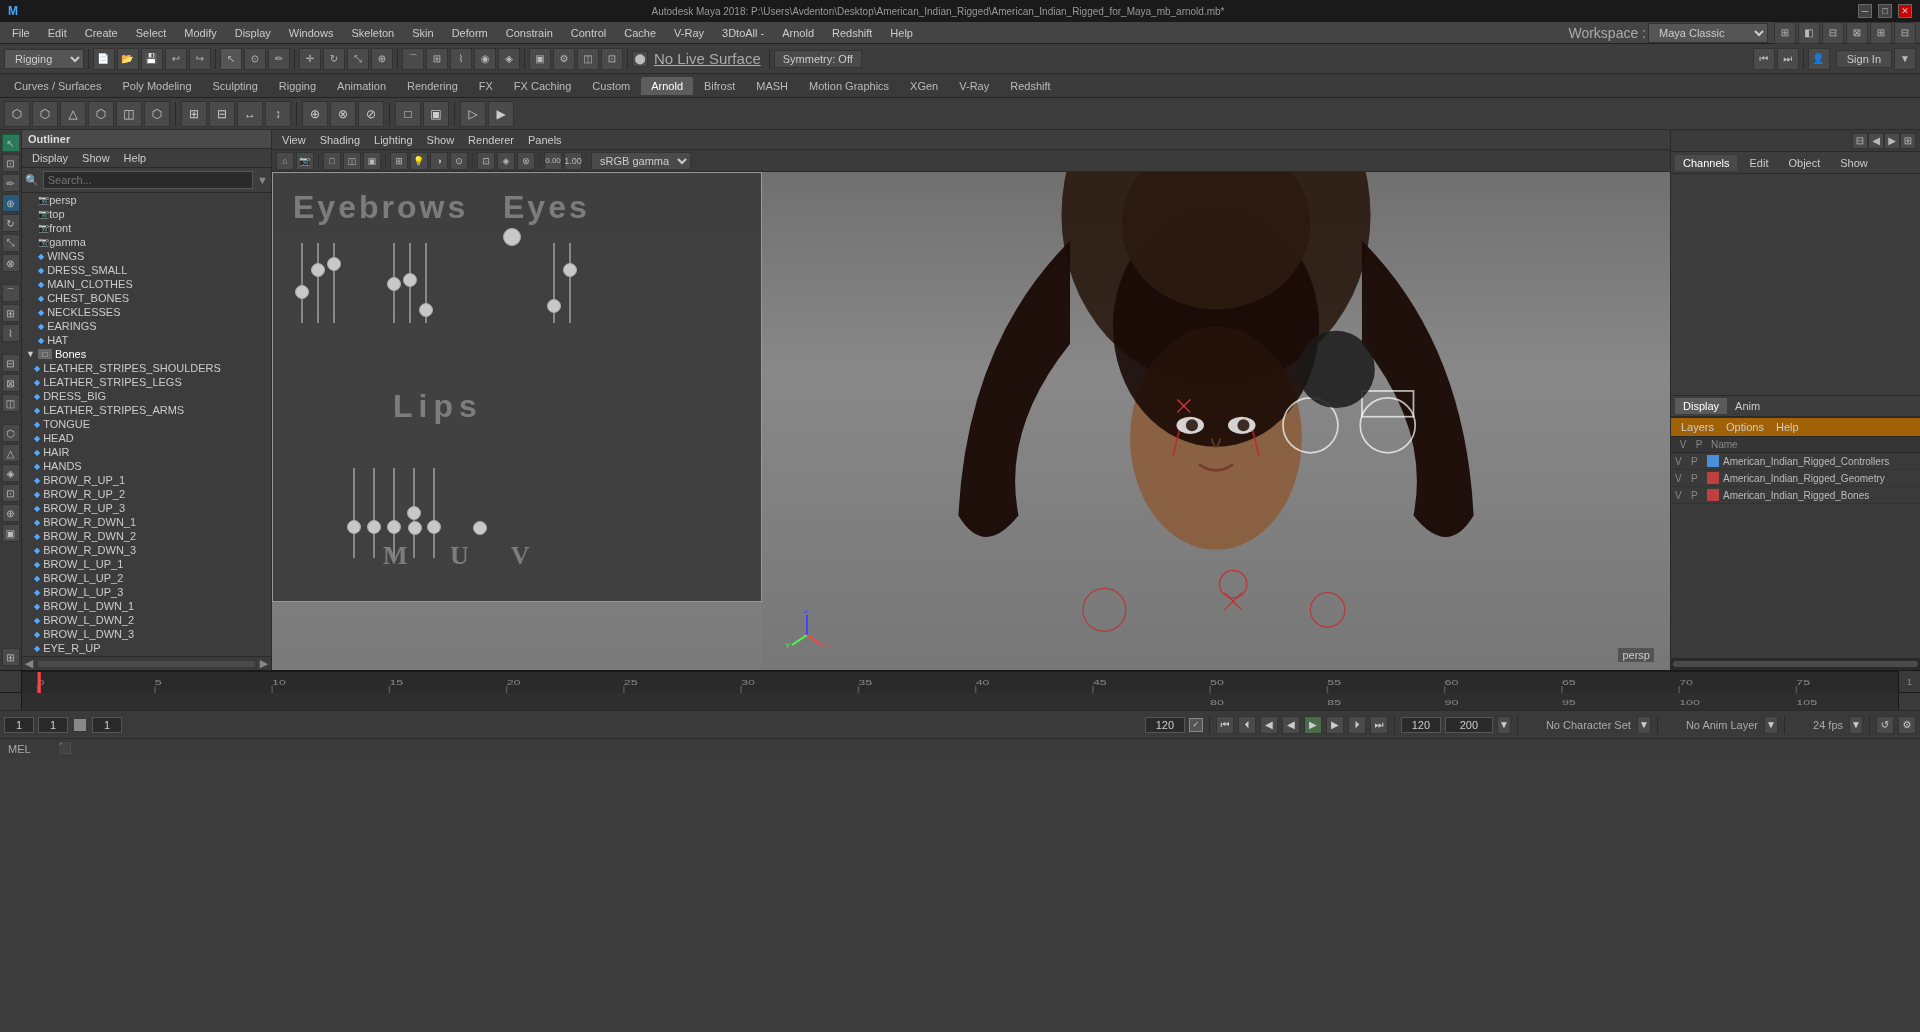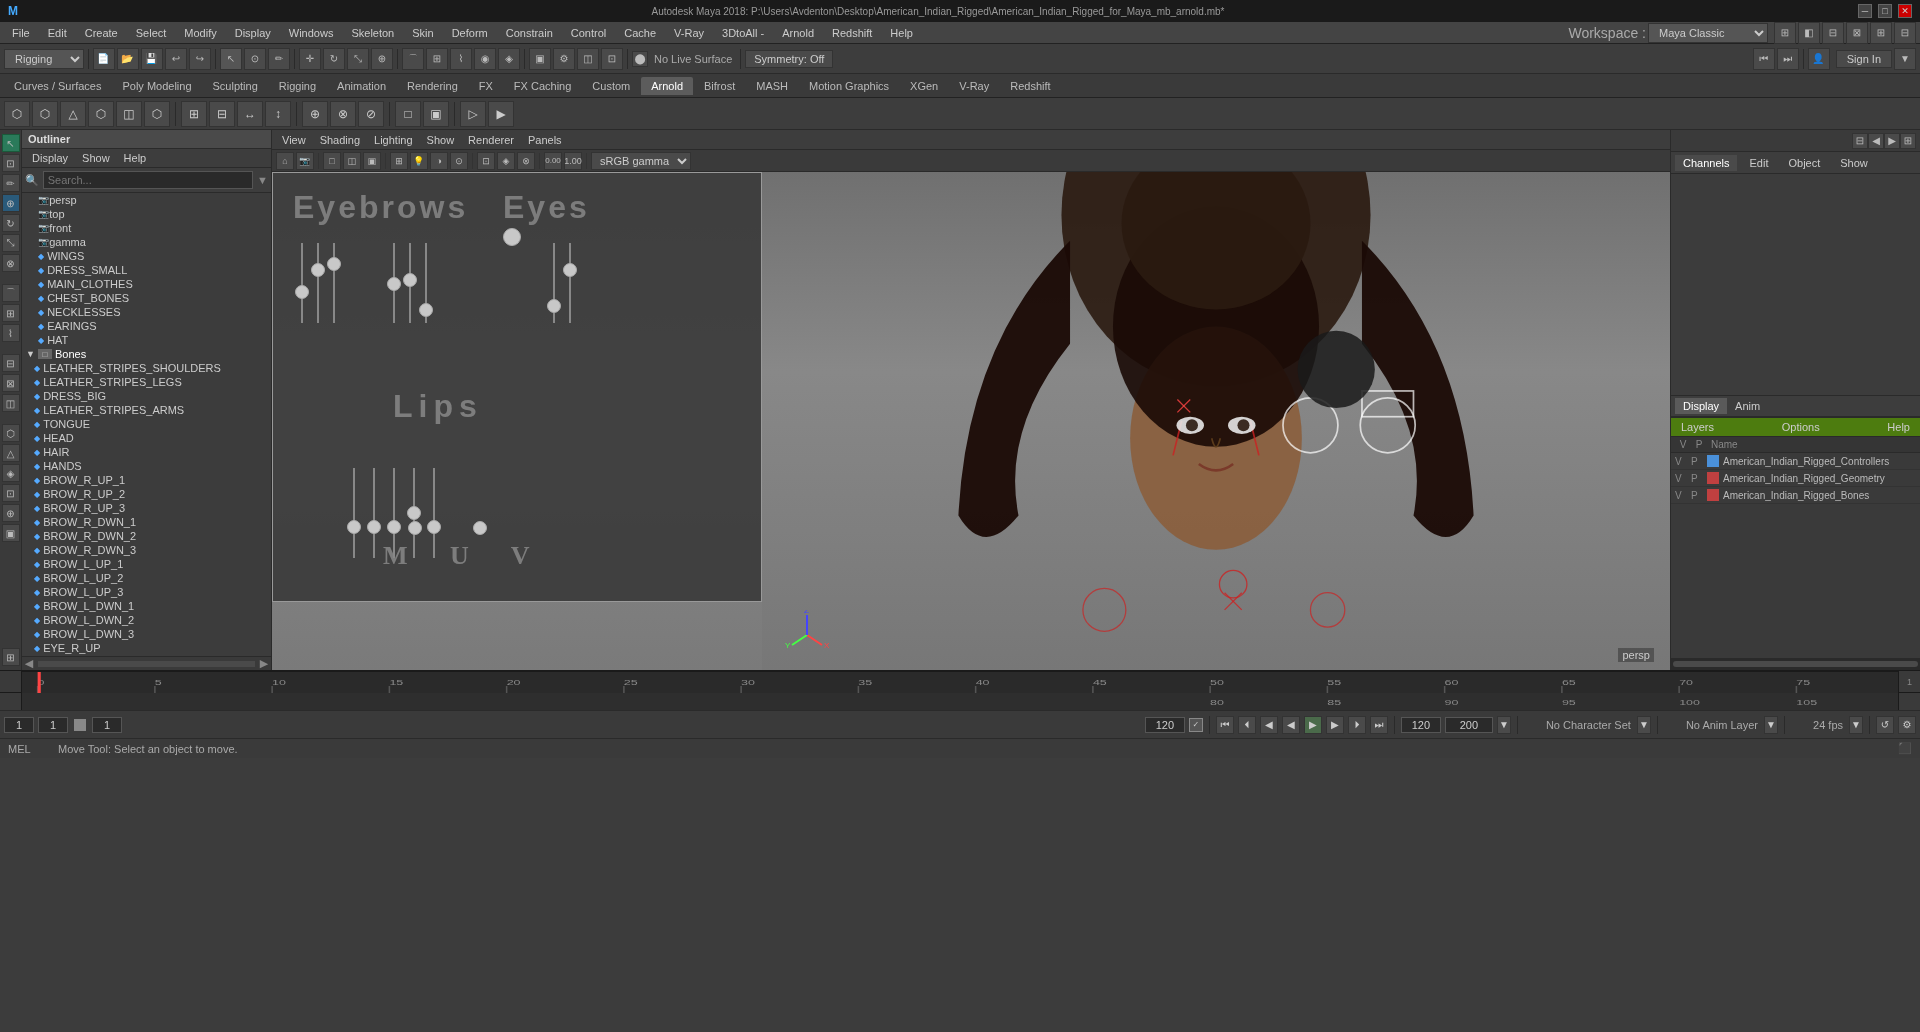--- a/index.html
+++ b/index.html
@@ -12,21 +12,21 @@
 
     
     #menubar { height: 22px; background: #444; display: flex; align-items: center; padding: 0 4px; gap: 2px; border-bottom: 1px solid #222; }
     .menu-item { padding: 2px 8px; cursor: pointer; color: #ccc; font-size: 11px; }
 
     
     #toolbar1 { height: 30px; background: #3d3d3d; display: flex; align-items: center; padding: 0 4px; gap: 2px; border-bottom: 1px solid #2a2a2a; }
     .tb-dropdown { background: #555; border: 1px solid #333; color: #ccc; padding: 2px 6px; font-size: 11px; height: 20px; cursor: pointer; }
     .tb-btn { width: 22px; height: 22px; background: #4a4a4a; border: 1px solid #333; display: flex; align-items: center; justify-content: center; cursor: pointer; color: #bbb; font-size: 10px; }
     .tb-separator { width: 1px; height: 20px; background: #2a2a2a; margin: 0 2px; }
-    .tb-label { color: #aaa; font-size: 11px; padding: 0 4px; }
+    .tb-label { color: #aaa; font-size: 15px; padding: 0 4px; text-decoration: underline; }
     .tb-symmetry { background: #4a4a4a; border: 1px solid #333; color: #ccc; padding: 2px 8px; font-size: 11px; cursor: pointer; }
 
     
     #module-tabs { height: 24px; background: #3a3a3a; display: flex; align-items: center; padding: 0 4px; gap: 1px; border-bottom: 1px solid #222; }
     .mod-tab { padding: 3px 10px; cursor: pointer; color: #bbb; font-size: 11px; border-radius: 2px 2px 0 0; }
     .mod-tab.active { background: #5c5c5c; color: #fff; }
 
     
     #toolbar2 { height: 32px; background: #3d3d3d; display: flex; align-items: center; padding: 0 4px; gap: 2px; border-bottom: 1px solid #2a2a2a; }
     .tb2-btn { width: 26px; height: 26px; background: #4a4a4a; border: 1px solid #333; display: flex; align-items: center; justify-content: center; cursor: pointer; color: #ccc; font-size: 12px; }
@@ -681,21 +681,21 @@
 
     <div id="channels-list" style="flex:1;overflow-y:auto;">
     </div>
 
     <div style="border-top:1px solid #2a2a2a;"></div>
     <div id="disp-anim-tabs">
       <span class="da-tab active">Display</span>
       <span class="da-tab">Anim</span>
     </div>
 
-    <div style="display:flex;padding:2px 4px;background:#4d7c0f;border-bottom:1px solid #2a2a2a;border-top:1px solid #2a2a2a;justify-content:space-between;">
+    <div style="display:flex;padding:2px 4px;background:#a16207;border-bottom:1px solid #2a2a2a;border-top:1px solid #2a2a2a;">
       <span class="rp-menu">Layers</span>
       <span class="rp-menu">Options</span>
       <span class="rp-menu">Help</span>
     </div>
 
     <div style="background:#3a3a3a;flex:1;overflow-y:auto;">
 
       <div style="display:flex;align-items:center;padding:2px 4px;background:#353535;border-bottom:1px solid #2a2a2a;">
         <span style="width:16px;font-size:10px;color:#888;text-align:center;">V</span>
         <span style="width:16px;font-size:10px;color:#888;text-align:center;">P</span>
@@ -849,15 +849,14 @@
   <div class="tr-btn" style="width:14px;">▼</div>
 
   <div class="tr-separator"></div>
 
   <div class="tr-btn">↺</div>
   <div class="tr-btn">⚙</div>
 </div>
 
 <div id="statusbar">
   <span id="statusbar-left">MEL</span>
-  <span id="statusbar-msg">Move Tool: Select an object to move.</span>
   <span id="statusbar-right">⬛</span>
 </div>
 
 </body></html>

